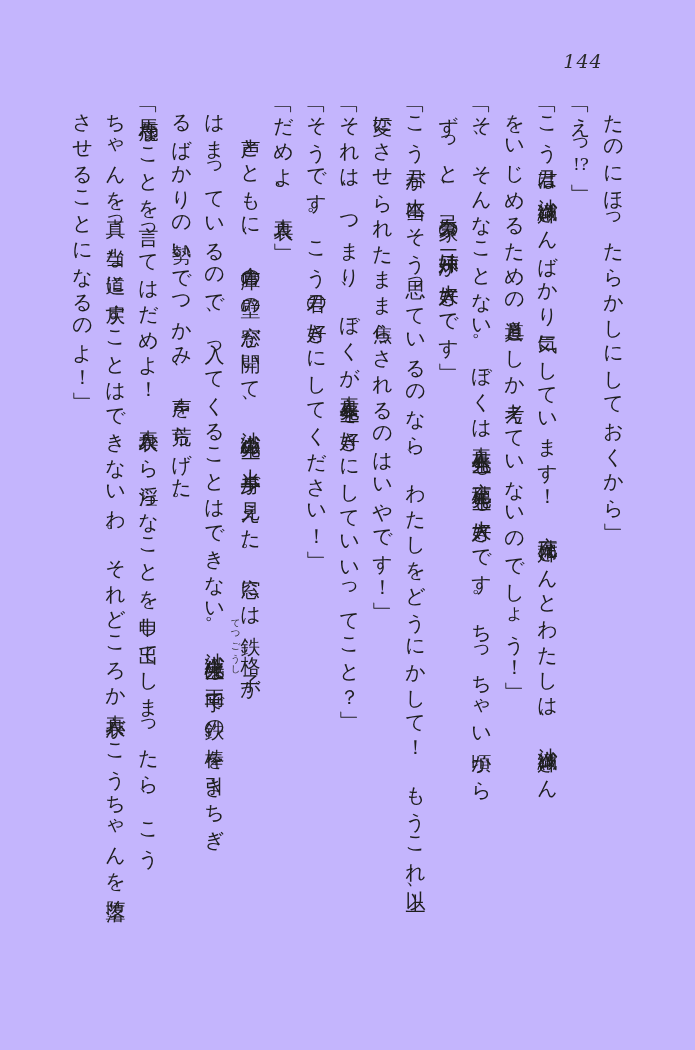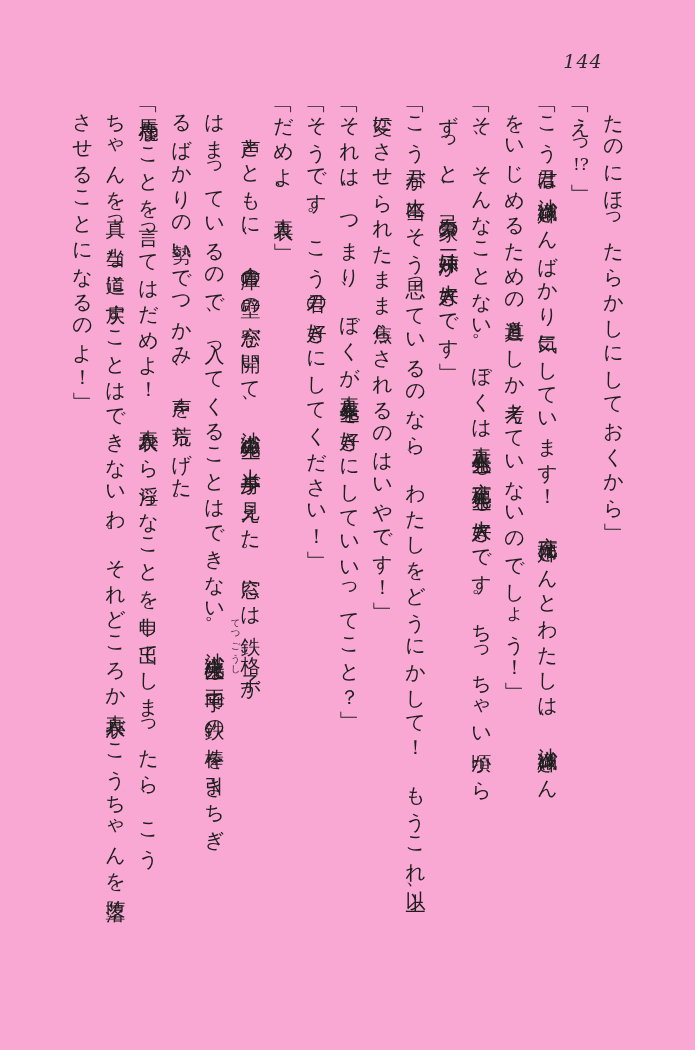--- a/index.html
+++ b/index.html
@@ -55,21 +55,21 @@
   rt {
     font-size: 9.5px;
     letter-spacing: 0.5px;
     line-height: 1;
     color: #333333;
   }
 </style>
 </head>
 <body>
 
-<div class="page" style="background: #f9a8d4; color: rgb(30, 30, 30);">
+<div class="page" style="background: #c4b5fd; color: rgb(30, 30, 30);">
 
   <div class="page-number">144</div>
 
   <div class="text-block">
 
     <p class="tline">たのにほったらかしにしておくから」</p>
 
     <p class="tline"><span>「えっ</span><span class="tcy">!?</span><span>」</span></p>
 
     <p class="tline">「こう君は沙織姉さんばかり気にしています！　充穂姉さんとわたしは、沙織姉さん</p>

